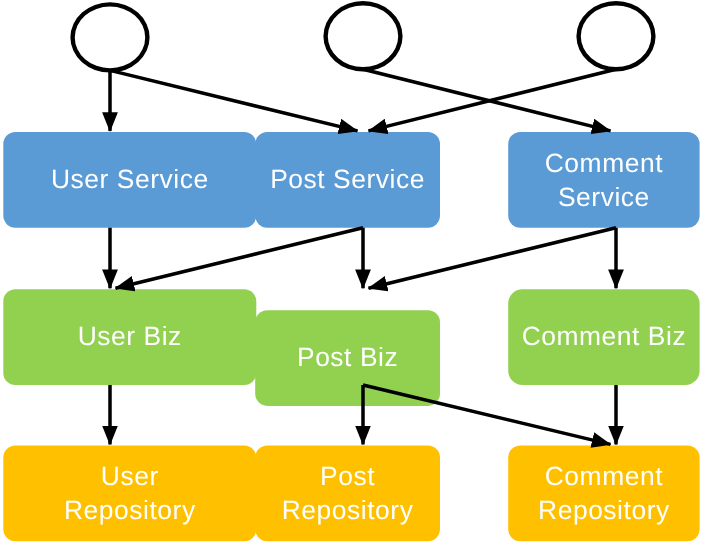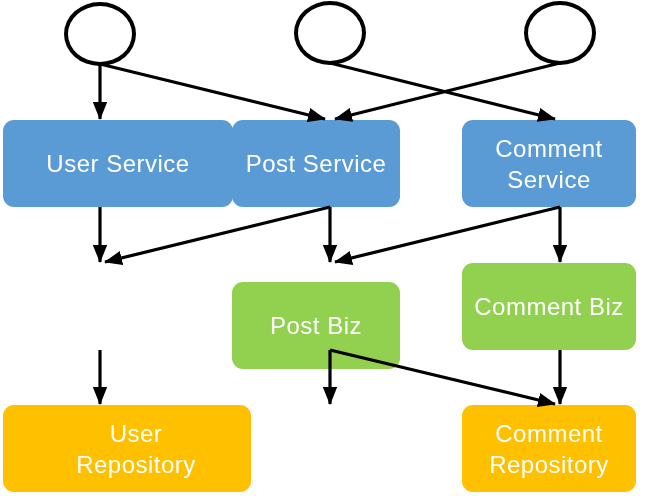--- a/index.html
+++ b/index.html
@@ -63,30 +63,36 @@
     <span>User Service</span>
   </div>
   <div class="node col2 row-service" style="background: rgb(91, 155, 213); color: rgb(255, 255, 255);">
     <span>Post Service</span>
   </div>
   <div class="node col3 row-service" style="background: rgb(91, 155, 213); color: rgb(255, 255, 255);">
     <span>Comment
 Service</span>
   </div>
 
+  <div class="node col1 row-biz" style="background: rgb(146, 208, 80); color: rgb(255, 255, 255);">
+    <span>User Biz</span>
+  </div>
   <div class="node col2 row-biz" style="background: rgb(146, 208, 80); color: rgb(255, 255, 255); margin-top: 19px;">
     <span>Post Biz</span>
   </div>
-  <div class="node col3 row-biz" style="background: rgb(146, 208, 80); color: rgb(255, 255, 255);">
+  <div class="node col3 row-biz" style="background: rgb(146, 208, 80); color: rgb(255, 255, 255); border-radius: 13px;">
     <span>Comment Biz</span>
   </div>
 
-  <div class="node col1 row-repo" style="background: rgb(255, 192, 0); color: rgb(255, 255, 255); padding-left: 18px;">
+  <div class="node col1 row-repo" style="background: rgb(255, 192, 0); color: rgb(255, 255, 255);">
     <span>User
 Repository</span>
+  </div>
+  <div class="node col2 row-repo" style="background: rgb(255, 192, 0); color: rgb(255, 255, 255);">
+    <span>Post Repository</span>
   </div>
   <div class="node col3 row-repo" style="background: rgb(255, 192, 0); color: rgb(255, 255, 255);">
     <span>Comment
 Repository</span>
   </div>
 
   <svg id="edge-layer" width="660" height="496" viewBox="0 0 660 496" xmlns="http://www.w3.org/2000/svg">
     <defs>
       <marker id="ah" viewBox="0 0 10 8" refX="9.5" refY="4" markerWidth="5.6" markerHeight="4.5" orient="auto">
         <path id="ah-path" d="M0,0 L10,4 L0,8 Z" fill="#000000"></path>

